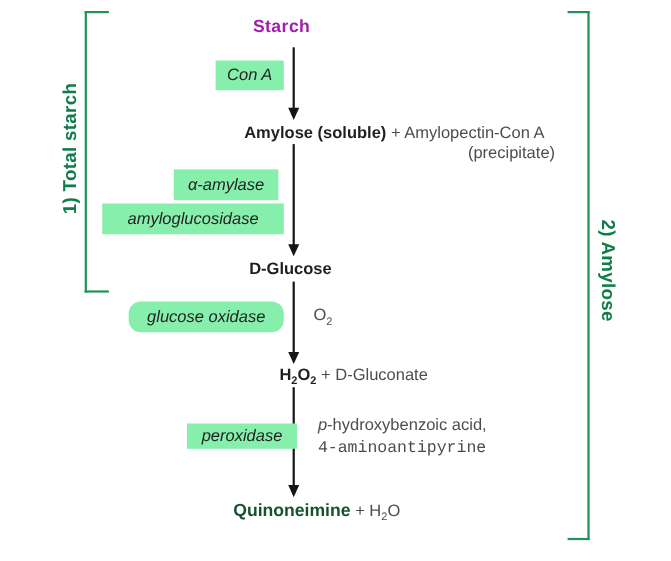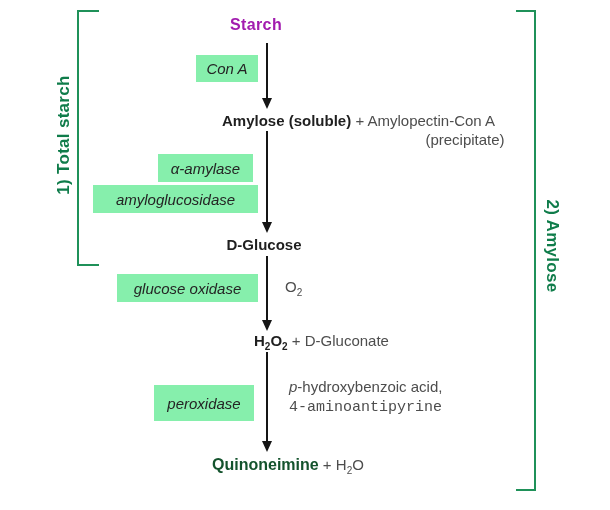--- a/index.html
+++ b/index.html
@@ -40,22 +40,22 @@
   .a4 { top:352px; height:90px; }
   
   .box {
     position:absolute; background:#86efac; color:#242424; font-style:italic;
     font-size:15px; display:flex; align-items:center; justify-content:center;
     white-space:nowrap;
   }
   .box.con-a            { left:196px; top:55px;  width:62px;  height:27px; }
   .box.alpha-amylase    { left:158px; top:154px; width:95px;  height:28px; }
   .box.amyloglucosidase { left:93px;  top:185px; width:165px; height:28px; }
-  .box.glucose-oxidase  { left:117px; top:274px; width:141px; height:28px; }
-  .box.peroxidase       { left:154px; top:385px; width:100px; height:36px; }
+  .box.glucose-oxidase  { left:117px; top:274px; width:141px; height:28px;border-radius:11px; }
+  .box.peroxidase       { left:170px; top:385px; width:100px; height:23px; }
   
   .rx { position:absolute; font-size:15px; color:#4D4D4D; white-space:nowrap; }
   .b  { font-weight:bold; color:#1F1F1F; }
   .i  { font-style:italic; }
   .blue { color:#14532d; font-weight:bold; font-size:16px; }
   sub { font-size:10px; }
   .amylose-line  { left:222px; top:112px; }
   .precipitate   { left:465px; top:131px; transform:translateX(-50%); }
   .d-glucose     { left:264px; top:236px; transform:translateX(-50%); }
   .o2-label      { left:285px; top:278px; }

